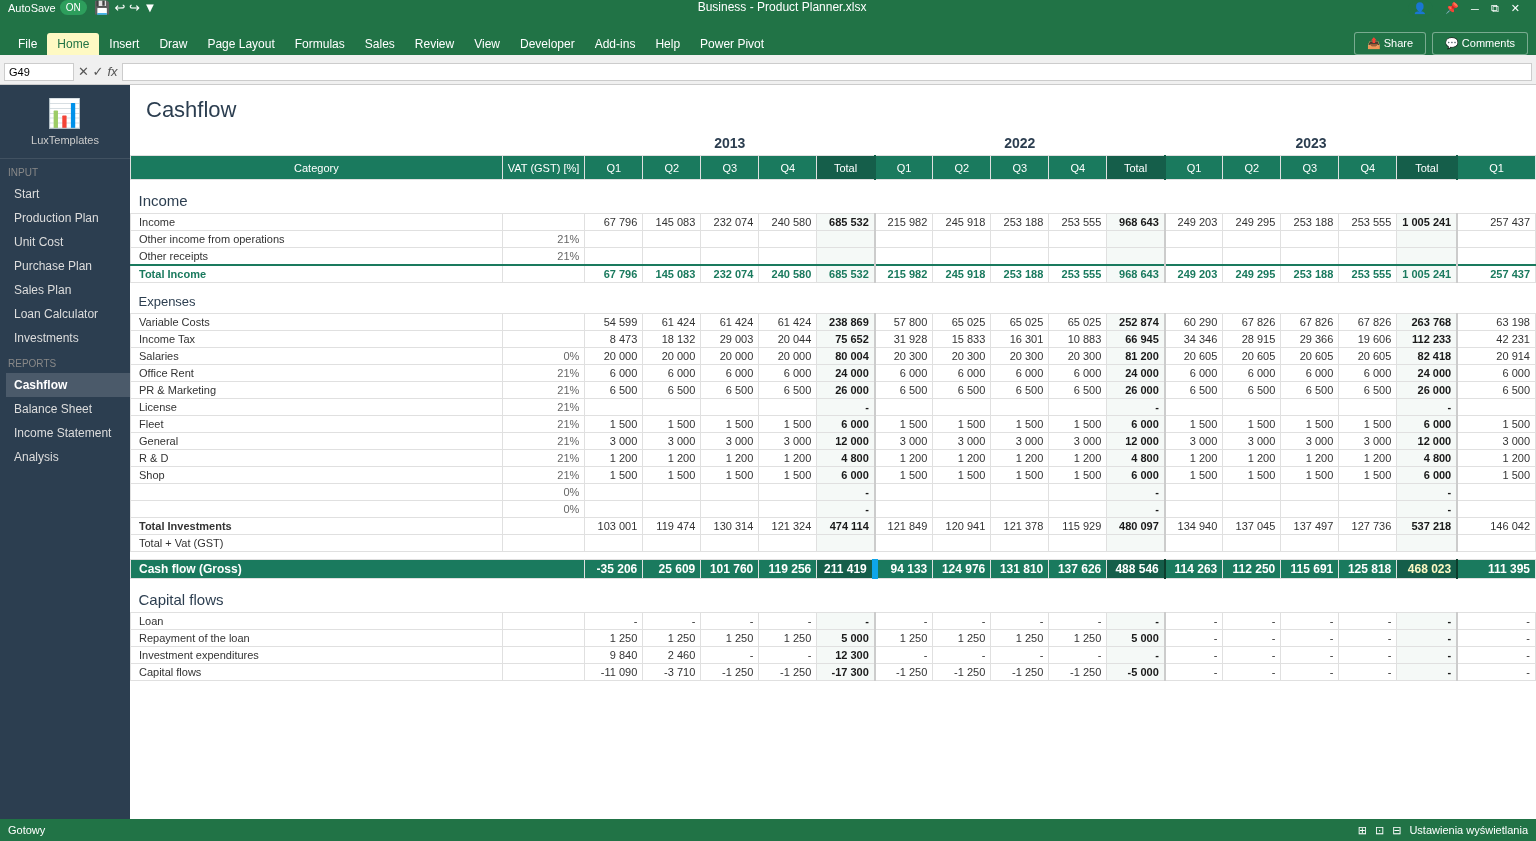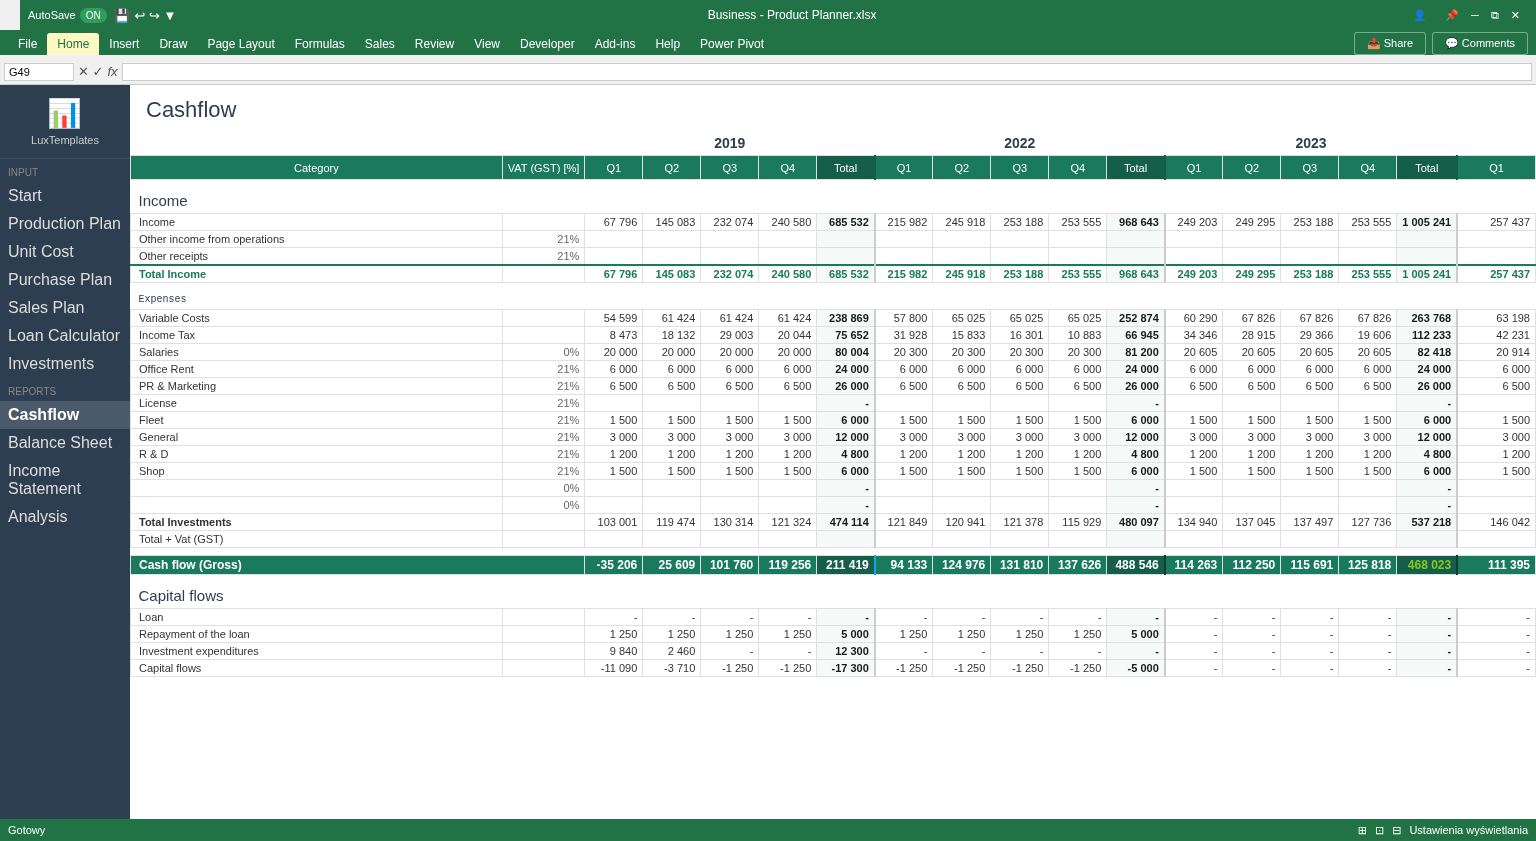--- a/index.html
+++ b/index.html
@@ -3,25 +3,24 @@
   <meta charset="utf-8">
   <style>
     * { box-sizing: border-box; margin: 0; padding: 0; }
     body { font-family: 'Segoe UI', Arial, sans-serif; font-size: 11px; background: #f0f0f0; overflow: hidden; }
 
     
     .title-bar {
       background: #217346;
       height: 30px;
       display: flex;
-      align-items: center;
+      align-items: flex-start;
       justify-content: space-between;
       padding: 0 8px;
       color: white;
-      margin-left: 20px;
     }
     .title-bar-left { display: flex; align-items: center; gap: 8px; }
     .title-bar-center { font-size: 12px; }
     .autosave { display: flex; align-items: center; gap: 4px; font-size: 11px; }
     .autosave-toggle { background: #2d9e5c; border-radius: 10px; padding: 2px 6px; font-size: 10px; }
 
     
     .ribbon { background: #217346; padding: 2px 0 0 0; }
     .ribbon-tabs { display: flex; gap: 0; padding: 0 8px; }
     .ribbon-tab {
@@ -64,21 +63,22 @@
       padding: 12px 8px;
       border-bottom: 1px solid rgba(255,255,255,0.1);
     }
     .sidebar-logo-icon { font-size: 28px; margin-bottom: 4px; }
     .sidebar-logo-text { font-size: 11px; color: #ccc; }
     .sidebar-section-label { font-size: 10px; color: #888; padding: 8px 8px 4px 8px; text-transform: uppercase; }
     .sidebar-item {
       padding: 5px 8px;
       color: #ddd;
       cursor: pointer;
-      font-size: 16px;
+      font-size: 12px;
+      margin-left: 6px;
     }
     .sidebar-item.active { background: rgba(255,255,255,0.15); color: white; font-weight: 600; }
 
     
     .content-area {
       flex: 1;
       overflow: auto;
       background: white;
     }
 
@@ -290,21 +290,21 @@
 
   <div class="content-area">
 
     <div class="sheet-title">Cashflow</div>
 
     <table class="sheet-table">
 
       <thead>
         <tr class="year-header">
           <th colspan="2" style="background:white;border:none;"></th>
-          <th colspan="5">2019</th>
+          <th colspan="5">2013</th>
           <th colspan="5">2022</th>
           <th colspan="5">2023</th>
           <th></th>
         </tr>
         <tr class="col-header-row">
           <th class="label-col-wide">Category</th>
           <th class="vat-col-width">VAT (GST) [%]</th>
           <th class="num-width">Q1</th>
           <th class="num-width">Q2</th>
           <th class="num-width">Q3</th>
@@ -411,21 +411,21 @@
           <td class="num-col num-width">253 188</td>
           <td class="num-col num-width">253 555</td>
           <td class="total-col num-width">1 005 241</td>
           <td class="num-col num-width" style="border-left:2px solid #ccc;">257 437</td>
         </tr>
 
         <tr class="spacer-row">
             <td colspan="18"></td>
           </tr>
         <tr>
-          <td colspan="18" style="font-size:10px;font-weight:400;color:#2c3e50;padding:4px 8px;border:none;font-family:Liberation Mono, monospace;">Expenses</td>
+          <td colspan="18" style="font-size:13px;font-weight:400;color:#2c3e50;padding:4px 8px;border:none;">Expenses</td>
         </tr>
 
         <tr>
           <td class="label-col label-col-wide">Variable Costs</td>
           <td class="vat-col vat-col-width"></td>
           <td class="num-col num-width">54 599</td>
           <td class="num-col num-width">61 424</td>
           <td class="num-col num-width">61 424</td>
           <td class="num-col num-width">61 424</td>
           <td class="total-col num-width">238 869</td>
@@ -706,30 +706,30 @@
             <td colspan="18"></td>
           </tr>
 
         <tr class="cashflow-row">
           <td colspan="2" style="padding-left:8px;">Cash flow (Gross)</td>
           <td class="num-col num-width">-35 206</td>
           <td class="num-col num-width">25 609</td>
           <td class="num-col num-width">101 760</td>
           <td class="num-col num-width">119 256</td>
           <td class="total-col num-width" style="background:#155e4a;color:white;">211 419</td>
-          <td class="num-col num-width" style="border-left:2px solid #0ea5e9;">94 133</td>
+          <td class="num-col num-width" style="border-left:6px solid #0ea5e9;">94 133</td>
           <td class="num-col num-width">124 976</td>
           <td class="num-col num-width">131 810</td>
           <td class="num-col num-width">137 626</td>
           <td class="total-col num-width" style="background:#155e4a;color:white;">488 546</td>
           <td class="num-col num-width" style="border-left:2px solid #0d3d2d;">114 263</td>
           <td class="num-col num-width">112 250</td>
           <td class="num-col num-width">115 691</td>
           <td class="num-col num-width">125 818</td>
-          <td class="total-col num-width" style="background:#155e4a;color:#84cc16;">468 023</td>
+          <td class="total-col num-width" style="background:#155e4a;color:#fef9c3;">468 023</td>
           <td class="num-col num-width" style="border-left:2px solid #0d3d2d;">111 395</td>
         </tr>
 
         <tr class="spacer-row">
             <td colspan="18"></td>
           </tr>
 
         <tr>
           <td colspan="18" style="font-size:15px;font-weight:400;color:#2c3e50;padding:4px 8px;border:none;">Capital flows</td>
         </tr>

